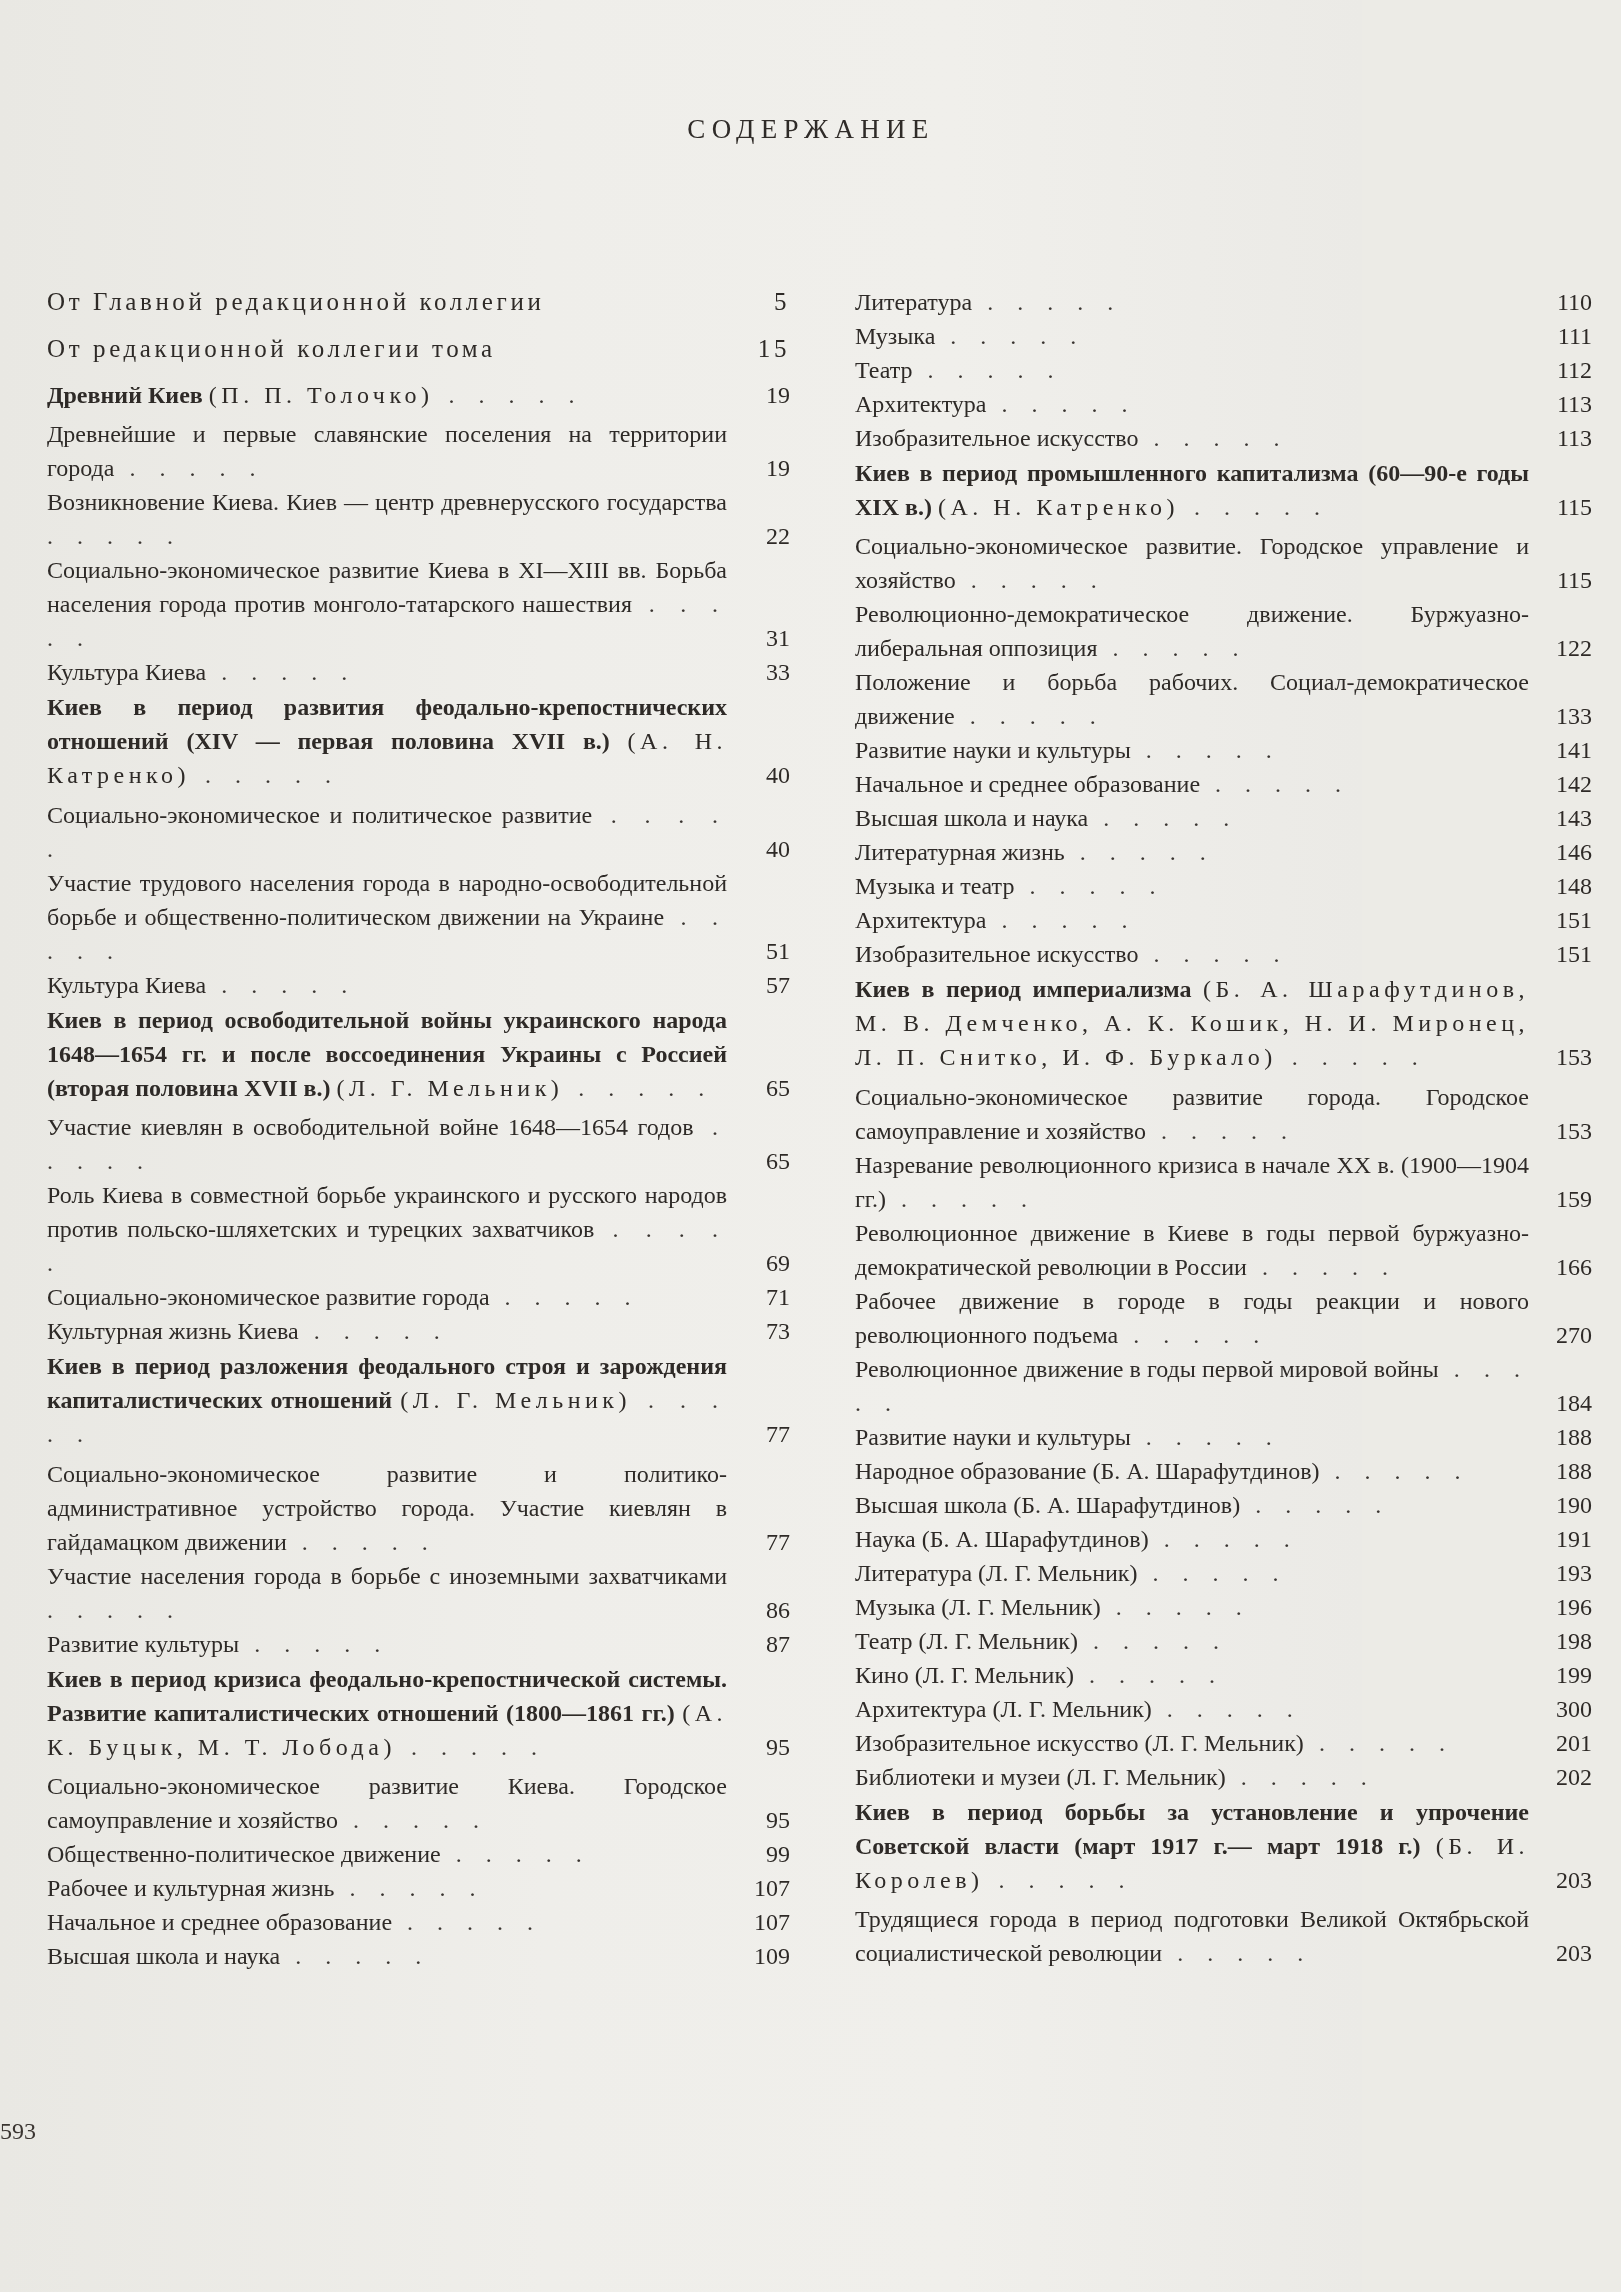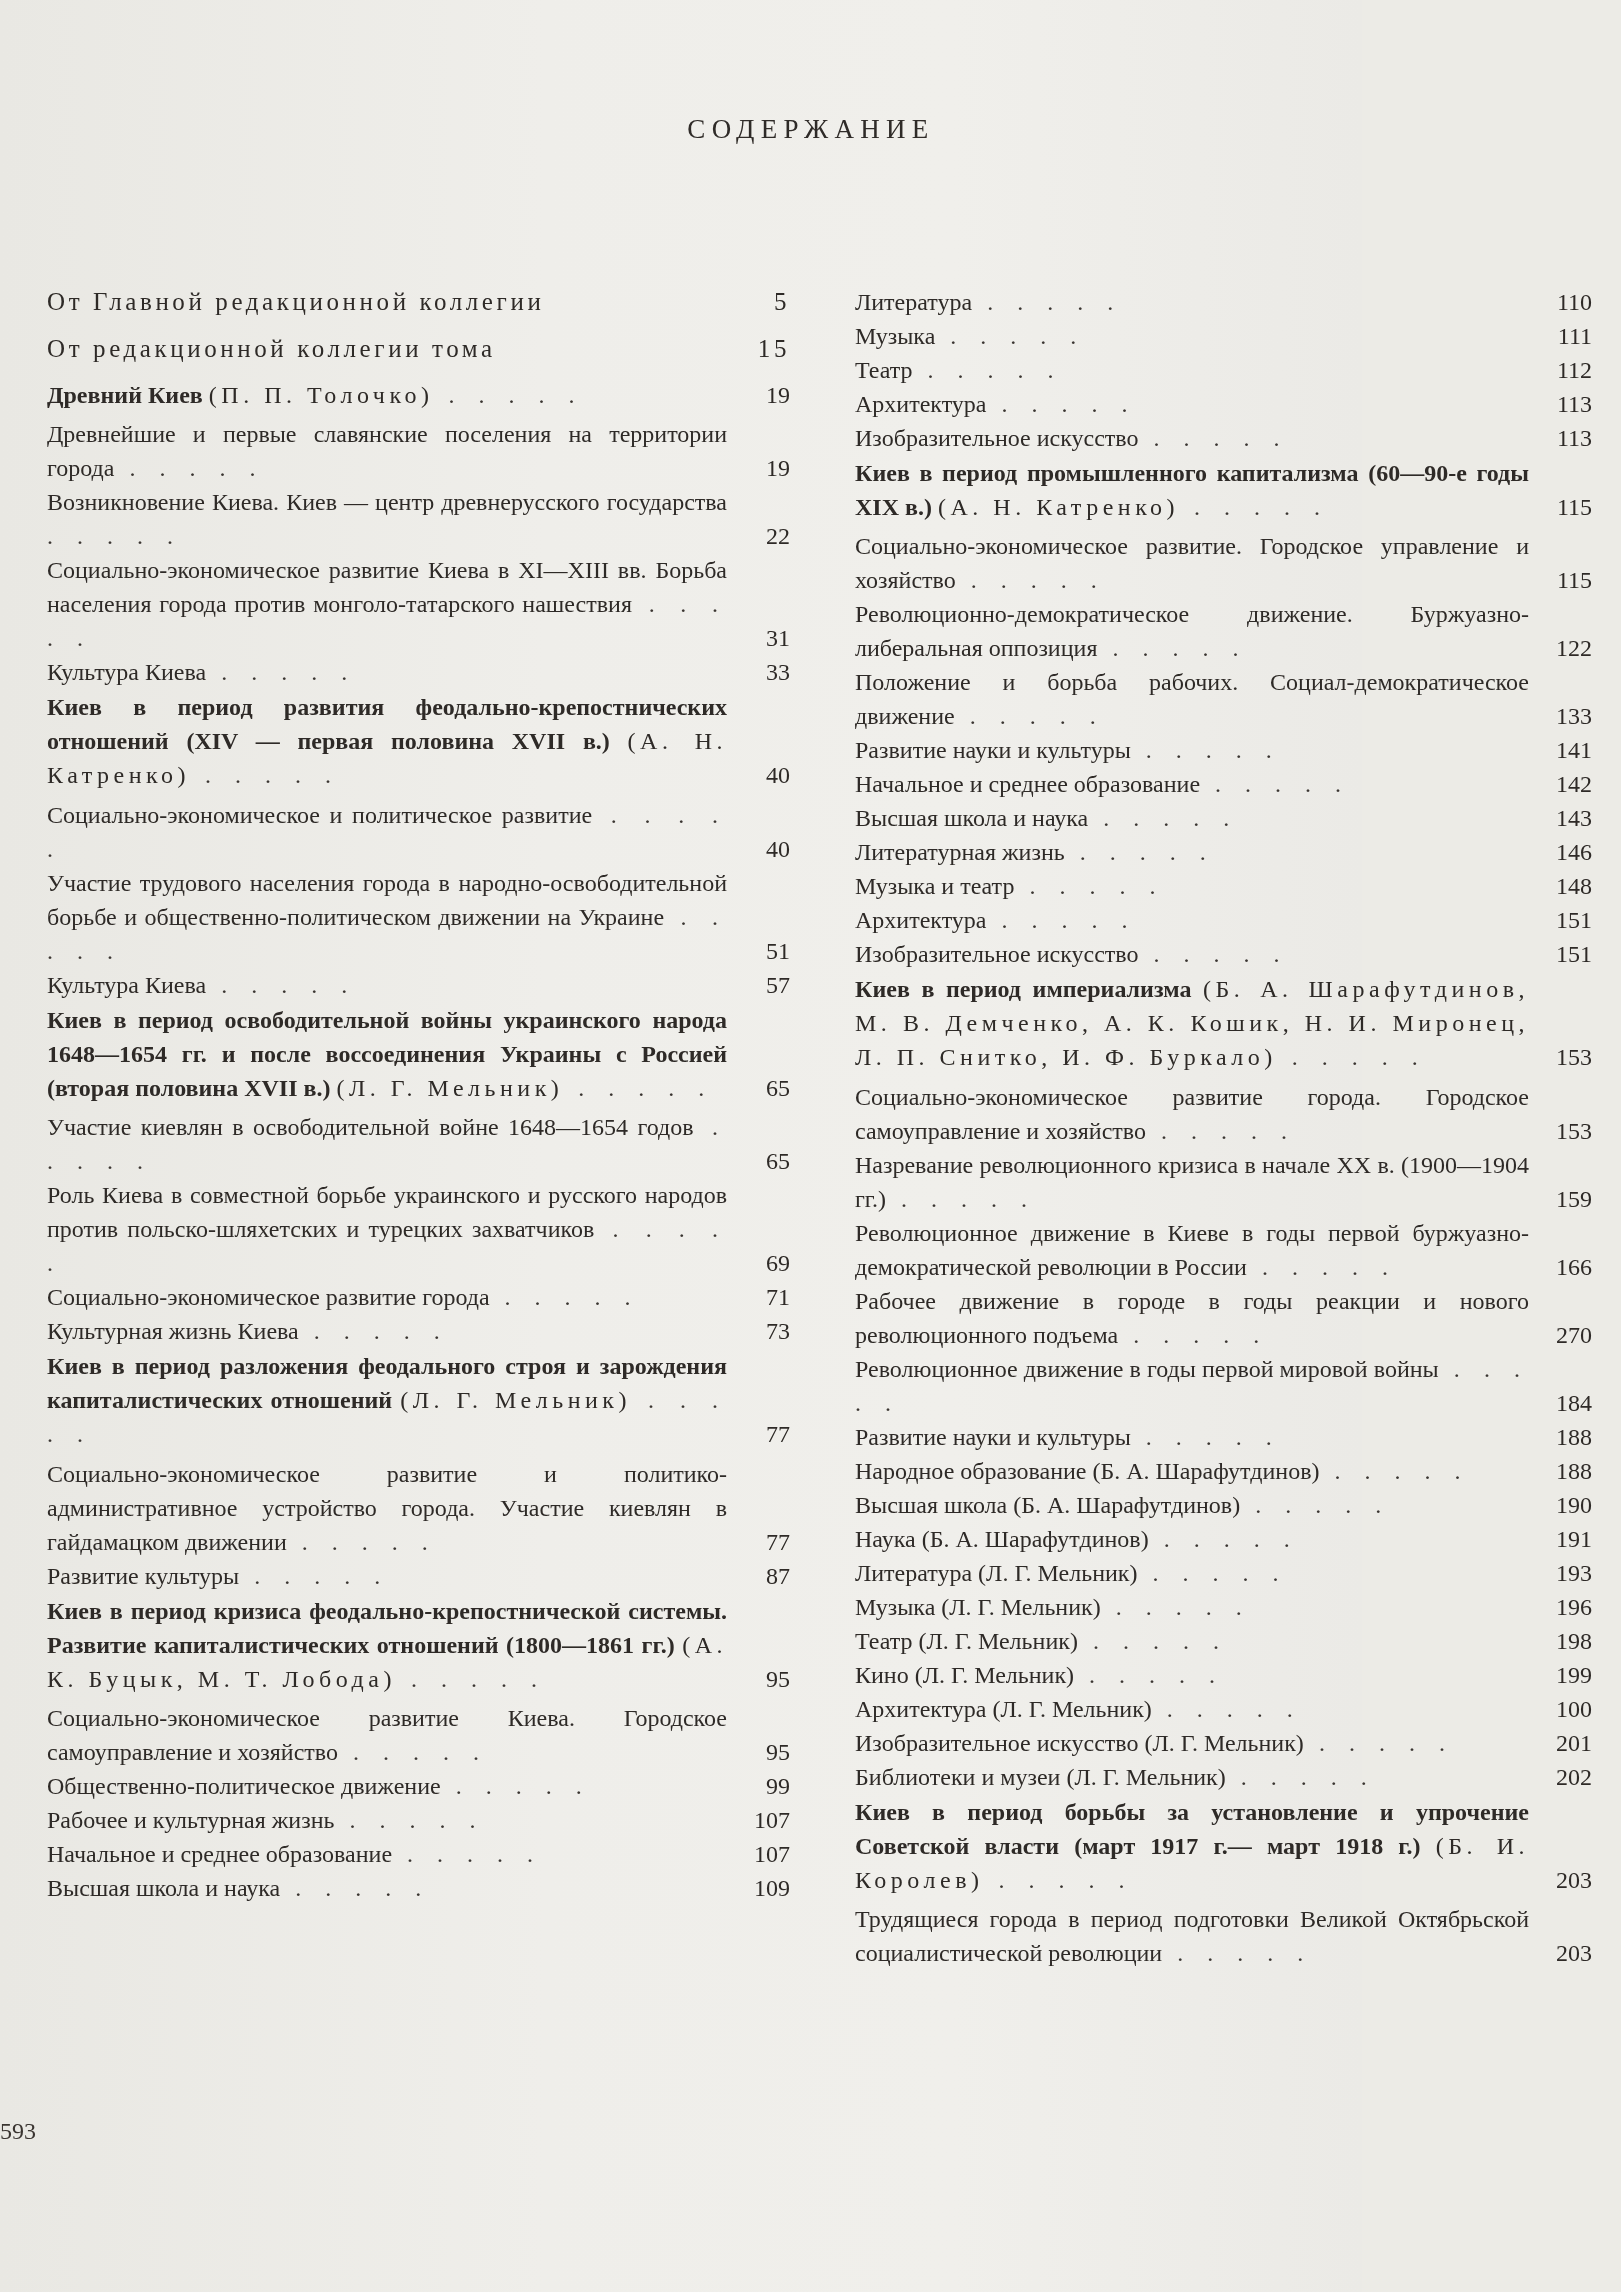--- a/index.html
+++ b/index.html
@@ -112,20 +112,24 @@
       </div>
       <div class="entry section">
         <div class="text"><b>Киев в период разложения феодального строя и зарождения капиталистических отношений</b> <span class="spaced">(Л. Г. Мельник)</span><span class="dots"> . . . . .</span></div>
         <div class="page-no">77</div>
       </div>
       <div class="entry item">
         <div class="text"><span>Социально-экономическое развитие и политико-административное устройство города. Участие киевлян в гайдамацком движении</span><span class="dots"> . . . . .</span></div>
         <div class="page-no">77</div>
       </div>
       <div class="entry item">
+        <div class="text"><span>Участие населения города в борьбе с иноземными захватчиками</span><span class="dots"> . . . . .</span></div>
+        <div class="page-no">86</div>
+      </div>
+      <div class="entry item">
         <div class="text"><span>Развитие культуры</span><span class="dots"> . . . . .</span></div>
         <div class="page-no">87</div>
       </div>
       <div class="entry section">
         <div class="text"><b>Киев в период кризиса феодально-крепостнической системы. Развитие капиталистических отношений (1800—1861 гг.)</b> <span class="spaced">(А. К. Буцык, М. Т. Лобода)</span><span class="dots"> . . . . .</span></div>
         <div class="page-no">95</div>
       </div>
       <div class="entry item">
         <div class="text"><span>Социально-экономическое развитие Киева. Городское самоуправление и хозяйство</span><span class="dots"> . . . . .</span></div>
         <div class="page-no">95</div>
@@ -263,21 +267,21 @@
       <div class="entry item">
         <div class="text"><span>Театр (Л. Г. Мельник)</span><span class="dots"> . . . . .</span></div>
         <div class="page-no">198</div>
       </div>
       <div class="entry item">
         <div class="text"><span>Кино (Л. Г. Мельник)</span><span class="dots"> . . . . .</span></div>
         <div class="page-no">199</div>
       </div>
       <div class="entry item">
         <div class="text"><span>Архитектура (Л. Г. Мельник)</span><span class="dots"> . . . . .</span></div>
-        <div class="page-no">100</div>
+        <div class="page-no">300</div>
       </div>
       <div class="entry item">
         <div class="text"><span>Изобразительное искусство (Л. Г. Мельник)</span><span class="dots"> . . . . .</span></div>
         <div class="page-no">201</div>
       </div>
       <div class="entry item">
         <div class="text"><span>Библиотеки и музеи (Л. Г. Мельник)</span><span class="dots"> . . . . .</span></div>
         <div class="page-no">202</div>
       </div>
       <div class="entry section">

